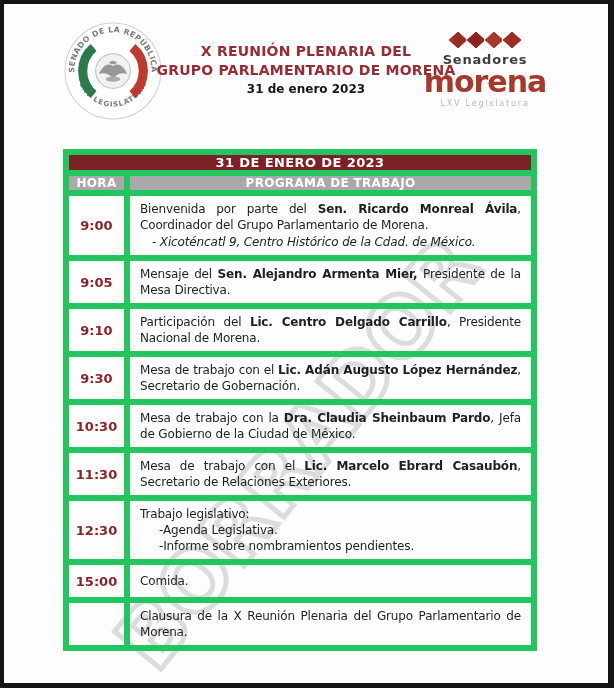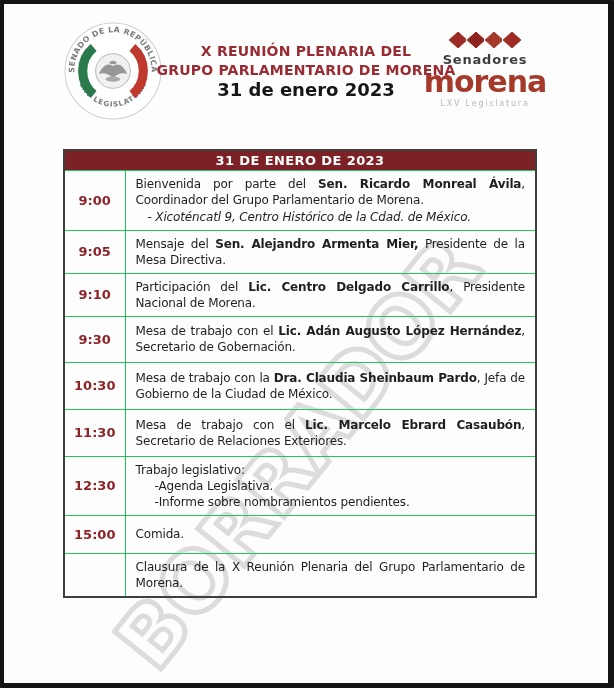--- a/index.html
+++ b/index.html
@@ -18,38 +18,38 @@
     position:relative;
     overflow:hidden;
   }
   
   .seal { position:absolute; left:58px; top:16px; width:102px; height:102px; }
   .titles {
     position:absolute; left:120px; right:120px; top:38px;
     text-align:center; font-weight:bold; color:#992b33;
   }
   .titles .t1, .titles .t2 { font-size:14px; line-height:19px; letter-spacing:0.2px; }
-  .titles .t3 { font-size:18px; line-height:19px; color:#161616; }
+  .titles .t3 { font-size:12px; line-height:19px; color:#161616; }
   .morena-logo { position:absolute; right:56px; top:26px; width:134px; text-align:center; }
   .senadores { font-size:13px; font-weight:bold; color:#3d3d3d; letter-spacing:0.8px; margin-top:2px; }
   .morena-word { font-size:30px; font-weight:800; color:#a53a2b; letter-spacing:-1px; line-height:30px; }
   .legislatura { font-size:8px; color:#b8b8b8; letter-spacing:1.8px; margin-top:2px; }
   
   .watermark {
     position:absolute; left:35px; top:383px; z-index:1;
     transform:rotate(-51deg); transform-origin:center;
     opacity:0.6; pointer-events:none;
   }
   
   table.agenda {
     position:absolute; left:59px; top:145px; width:474px; z-index:2;
     border-collapse:collapse; background:transparent;
     font-size:12px; color:#1f1f1f;
   }
-  .agenda th, .agenda td { border:1px solid #22c55e; }
+  .agenda th, .agenda td { border:6px solid #22c55e; }
   .agenda { border:2px solid #3f3f3f; }
   tr.date-row th {
     background:#7c2125; color:#ffffff; font-size:13px; height:20px;
     letter-spacing:0.4px; font-weight:bold;
   }
   tr.cols-row th {
     background:#a9a9a9; color:#ffffff; font-size:12px; height:17px;
     font-weight:bold; letter-spacing:0.3px;
   }
   td.time {
@@ -111,20 +111,24 @@
       <svg width="520" height="130" viewBox="0 0 520 130">
         <text x="260" y="95" text-anchor="middle" font-size="82" font-weight="bold" font-family="DejaVu Sans, sans-serif" fill="none" stroke="#c7c7c7" stroke-width="5">BORRADOR</text>
       </svg>
     </div>
 
     <table class="agenda">
       <tbody>
           <tr class="date-row" style="height:20px;">
         <th colspan="2">31 DE ENERO DE 2023</th>
       </tr>
+      <tr class="cols-row" style="height:17px;">
+        <th>HORA</th>
+        <th>PROGRAMA DE TRABAJO</th>
+      </tr>
 
       <tr style="height:53px;">
         <td class="time">9:00</td>
         <td class="act">
           <span>Bienvenida por parte del </span><b>Sen. Ricardo Monreal Ávila</b><span>, Coordinador del Grupo Parlamentario de Morena.</span>
           <div class="note">- Xicoténcatl 9, Centro Histórico de la Cdad. de México.</div>
         </td>
       </tr>
 
       <tr style="height:42px;">

